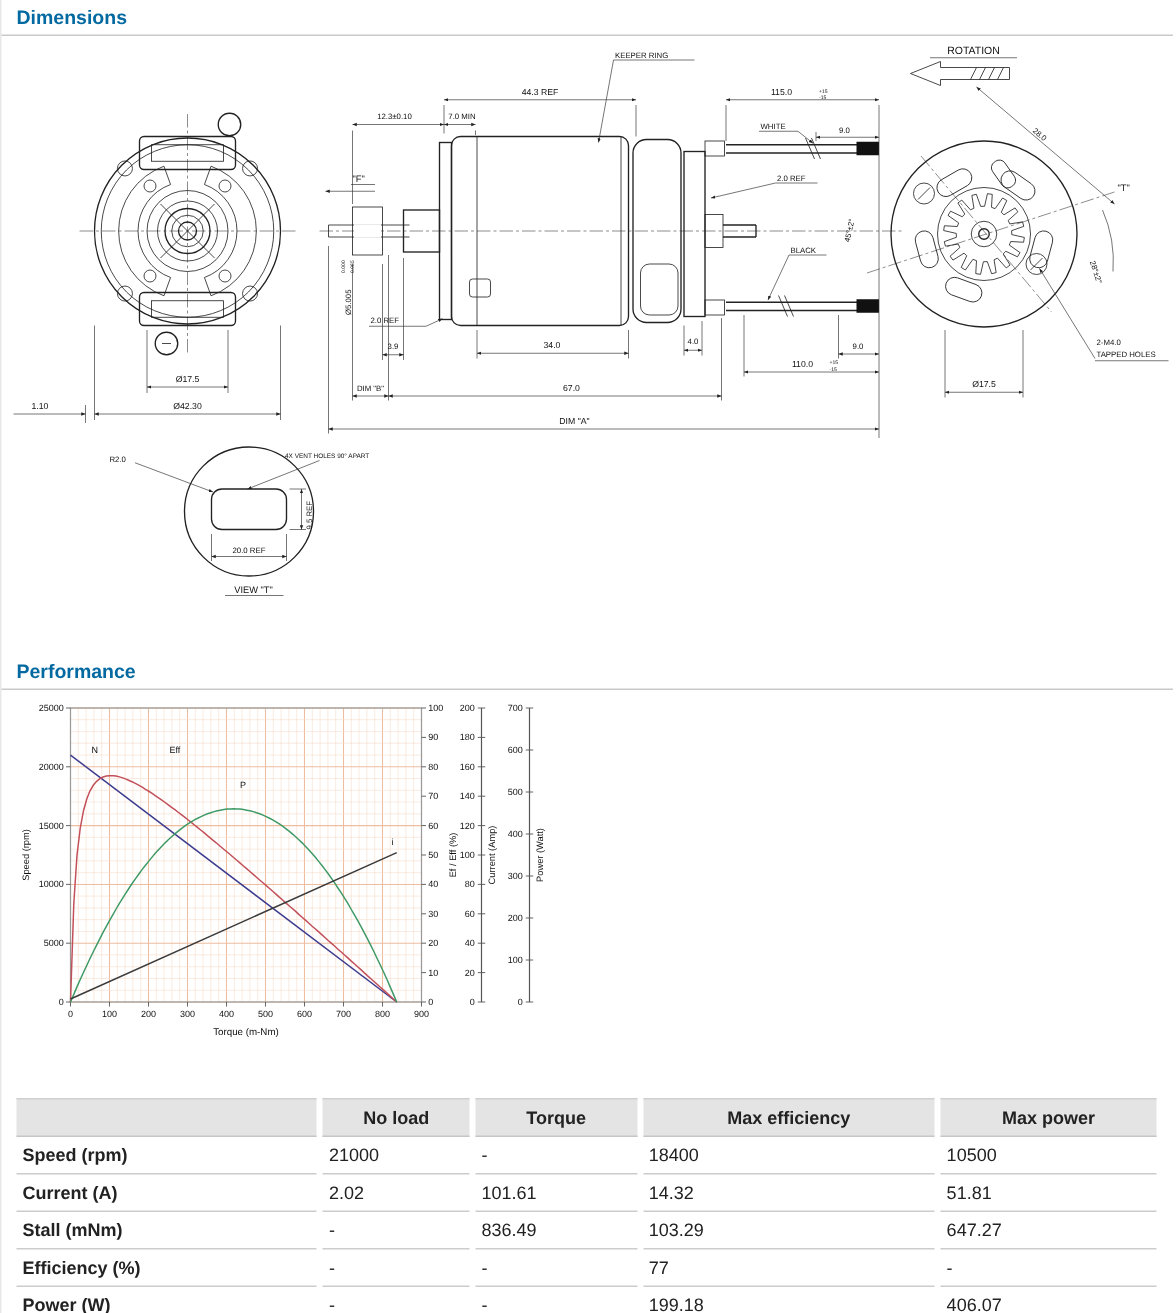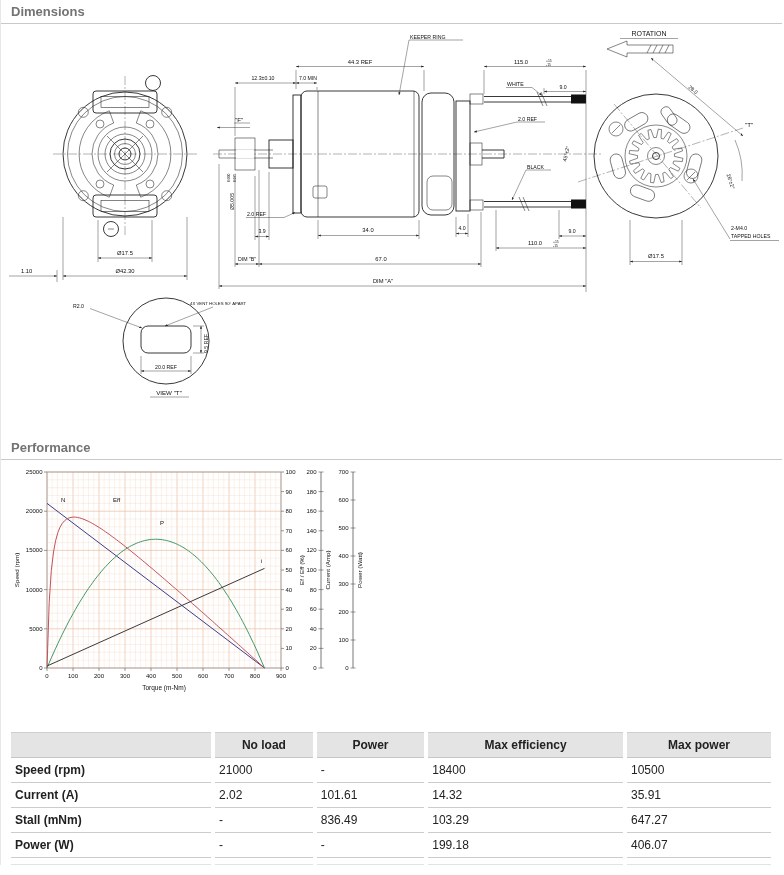--- a/index.html
+++ b/index.html
@@ -1,18 +1,18 @@
 <!DOCTYPE html>
 <html><head>
 <meta charset="utf-8">
 <style>
   html,body{margin:0;padding:0;background:#fff;}
   body{font-family:"Liberation Sans",sans-serif;color:#111;width:784px;}
   .page{width:784px;border-left:1px solid #e8e8e8;box-sizing:border-box;padding-top:2px;}
-  .section-header{font-size:13px;font-weight:bold;color:#737373;padding:2px 0 4px 10px;
+  .section-header{font-size:13px;font-weight:bold;color:#0369a1;padding:2px 0 4px 10px;
     border-bottom:1px solid #c9c9c9;margin-right:2px;}
   .drawing-wrap{padding:0;}
   svg{display:block;}
   svg text{font-family:"Liberation Sans",sans-serif;fill:#111;}
   .ln{stroke:#222;stroke-width:.9;fill:none;}
   .ln2{stroke:#222;stroke-width:.55;fill:none;}
   .cl{stroke:#555;stroke-width:.45;fill:none;stroke-dasharray:9 2 2 2;}
   .dim{stroke:#333;stroke-width:.45;fill:none;}
   .dar{marker-start:url(#ma);marker-end:url(#ma);}
   .dare{marker-end:url(#ma);}
@@ -470,46 +470,53 @@
       <col style="width:206px">
         <col style="width:100px">
         <col style="width:110px">
       <col style="width:200px">
         <col style="width:148px">
     </colgroup>
     <thead>
       <tr>
         <th></th>
         <th>No load</th>
-        <th>Power</th>
+        <th>Torque</th>
         <th>Max efficiency</th>
         <th>Max power</th>
       </tr>
     </thead>
     <tbody>
       <tr>
         <td class="rowlabel">Speed (rpm)</td>
         <td>21000</td>
         <td>-</td>
         <td>18400</td>
         <td>10500</td>
       </tr>
       <tr>
         <td class="rowlabel">Current (A)</td>
         <td>2.02</td>
         <td>101.61</td>
         <td>14.32</td>
-        <td>35.91</td>
+        <td>51.81</td>
       </tr>
       <tr>
         <td class="rowlabel">Stall (mNm)</td>
         <td>-</td>
         <td>836.49</td>
         <td>103.29</td>
         <td>647.27</td>
+      </tr>
+      <tr>
+        <td class="rowlabel">Efficiency (%)</td>
+        <td>-</td>
+        <td>-</td>
+        <td>77</td>
+        <td>-</td>
       </tr>
       <tr>
         <td class="rowlabel">Power (W)</td>
         <td>-</td>
         <td>-</td>
         <td>199.18</td>
         <td>406.07</td>
       </tr>
       <tr class="empty-row">
         <td></td>

